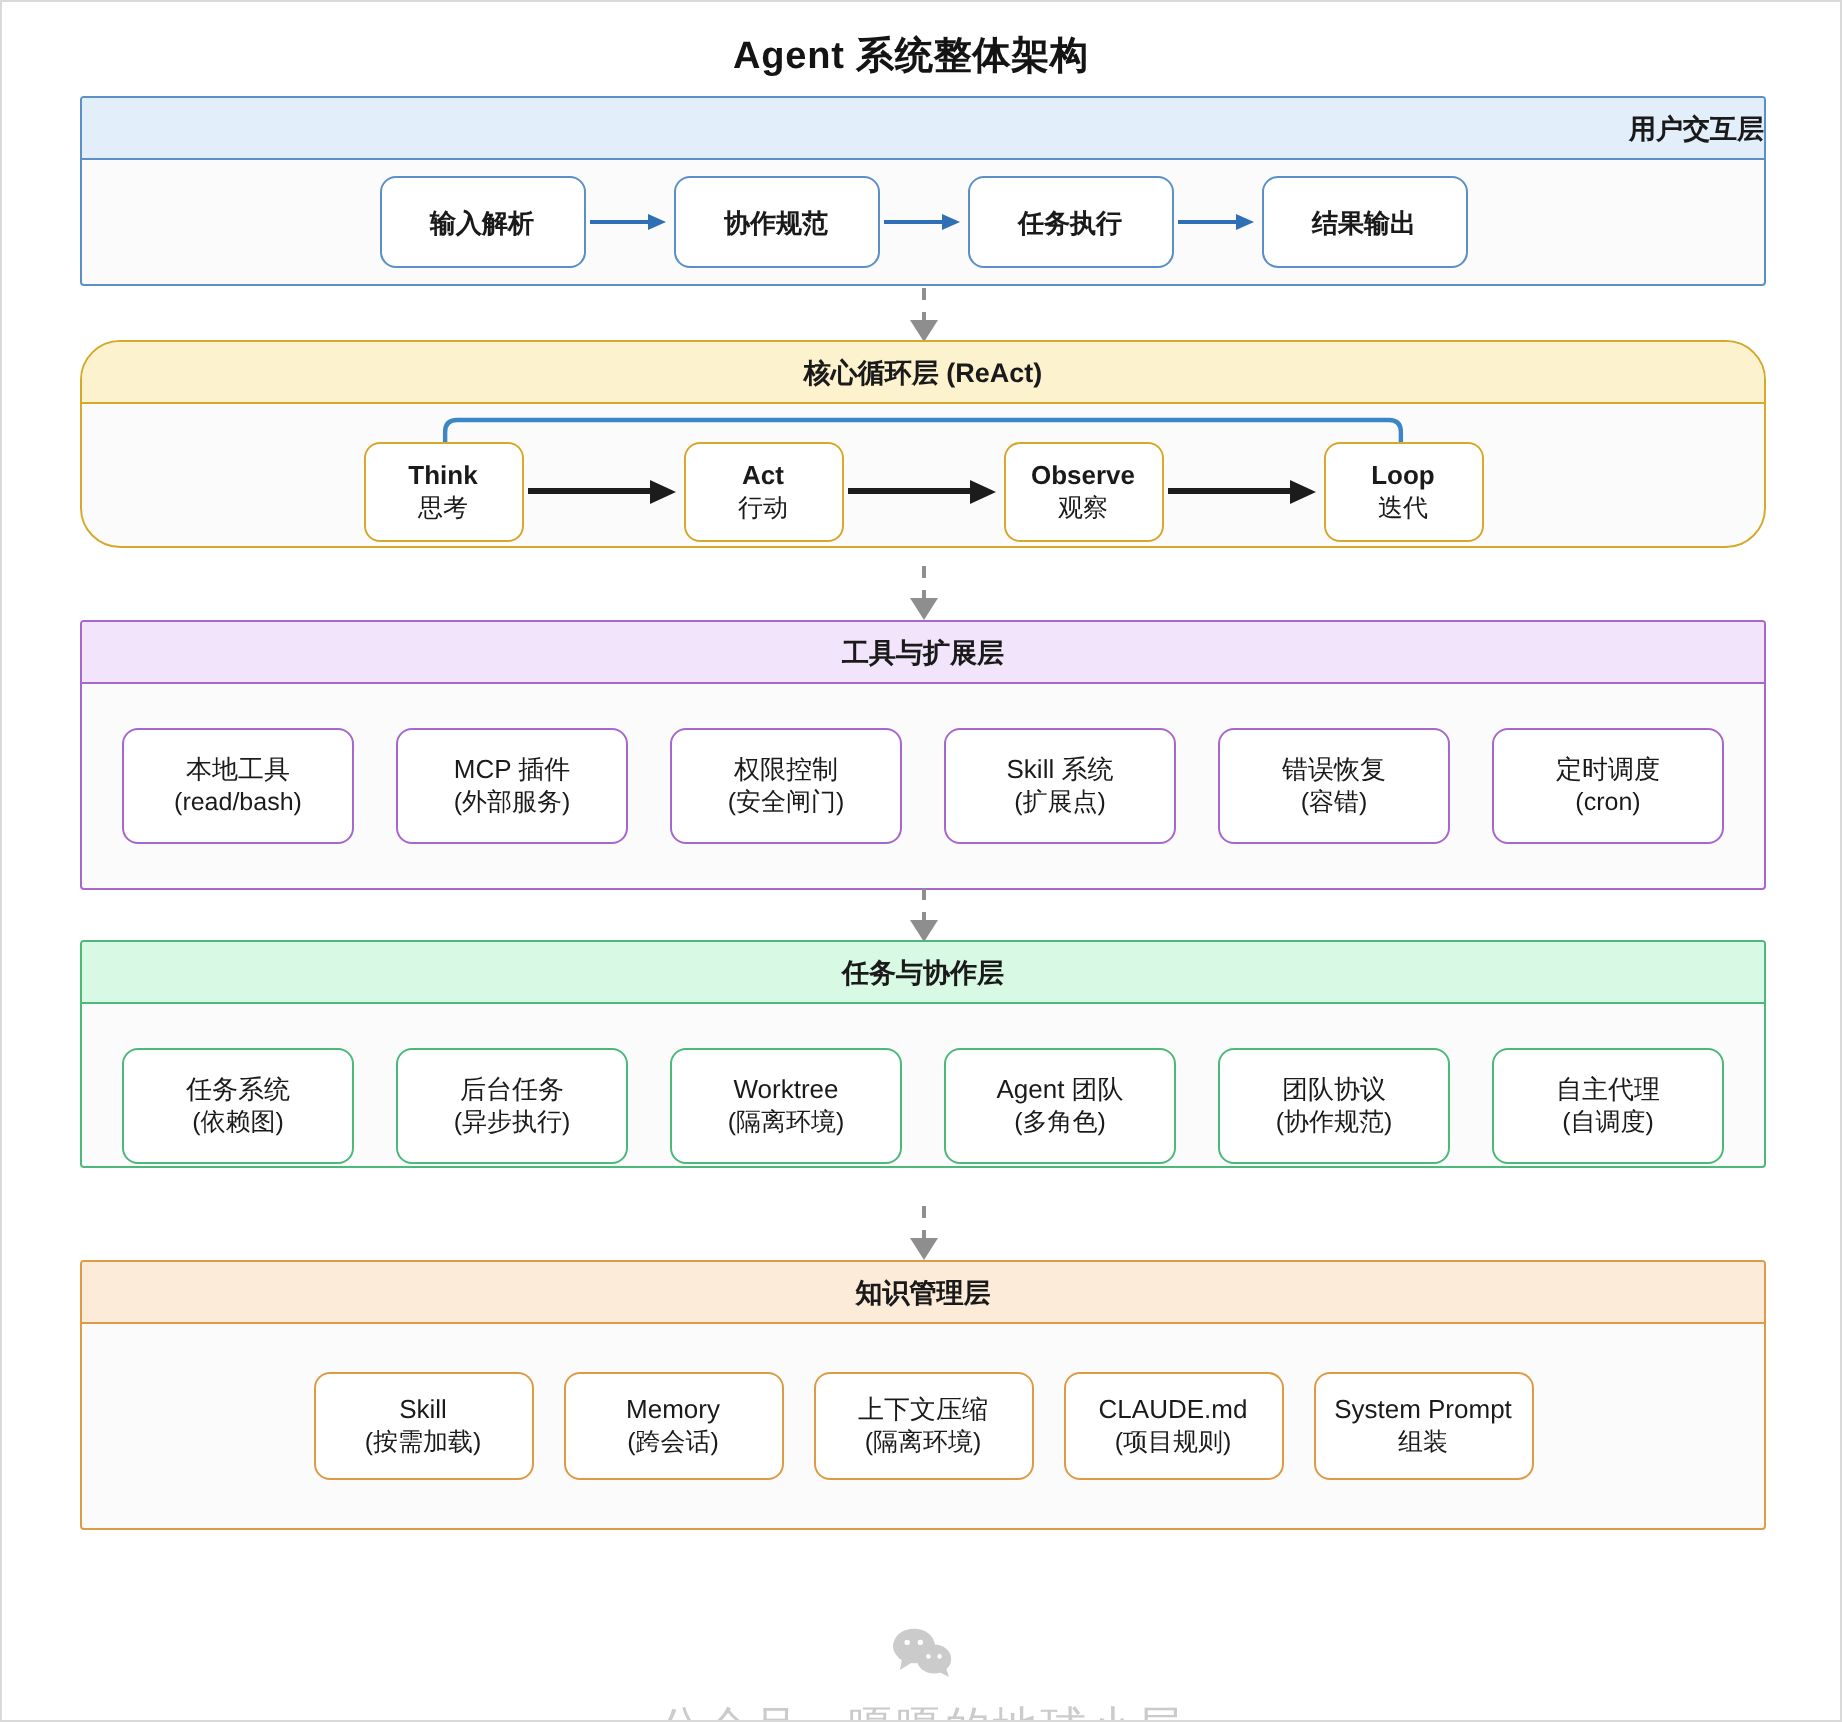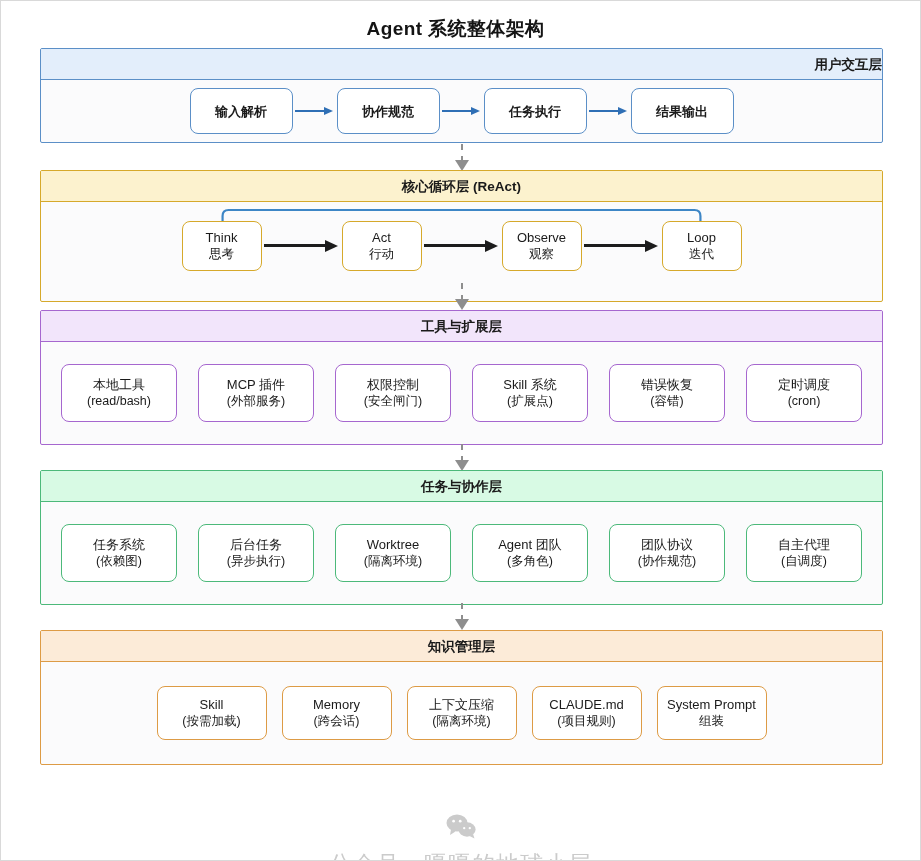--- a/index.html
+++ b/index.html
@@ -113,49 +113,49 @@
     width: 30px; height: 1.6px; background: #2f6fb5;
   }
   .arrow-blue::after {
     content: ""; position: absolute; right: 4px; top: 0.5px;
     border-left: 9px solid #2f6fb5;
     border-top: 4.5px solid transparent;
     border-bottom: 4.5px solid transparent;
   }
 
   
-  #layer-core { top: 169px; height: 132px; }
+  #layer-core { top: 169px; height: 104px; border-radius: 20px; }
   #layer-core .layer-body { height: 75px; padding-top: 12px; }
   .react-row { display: flex; align-items: center; justify-content: center; }
   .react-row .node {
     width: 80px; height: 50px; position: relative; z-index: 2;
     background:#fff;
   }
-  .react-row .node .main { font-weight: 400; font-size: 13px; }
+  .react-row .node .main { font-weight: 700; font-size: 13px; }
   .arrow-black { width: 80px; height: 10px; position: relative; flex: 0 0 auto; }
   .arrow-black::before {
     content: ""; position: absolute; left: 2px; top: 3.6px;
     width: 62px; height: 2.6px; background: #1c1c1c;
   }
   .arrow-black::after {
     content: ""; position: absolute; right: 4px; top: -0.5px;
     border-left: 13px solid #1c1c1c;
     border-top: 6px solid transparent;
     border-bottom: 6px solid transparent;
   }
   
   .loop-path { position: absolute; left: 0; top: 0; width: 100%; height: 100%; pointer-events: none; z-index: 1; }
 
   
   #layer-tools { top: 309px; height: 135px; }
   #layer-tools .layer-body { height: 102px; gap: 21px; }
   #layer-tools .node { width: 116px; height: 58px; }
 
   
-  #layer-tasks { top: 469px; height: 135px; }
+  #layer-tasks { top: 469px; height: 114px; }
   #layer-tasks .layer-body { height: 102px; gap: 21px; }
   #layer-tasks .node { width: 116px; height: 58px; }
 
   
   #layer-knowledge { top: 629px; height: 135px; }
   #layer-knowledge .layer-body { height: 102px; gap: 15px; }
   #layer-knowledge .node { width: 110px; height: 54px; }
 
   
   .connector {

